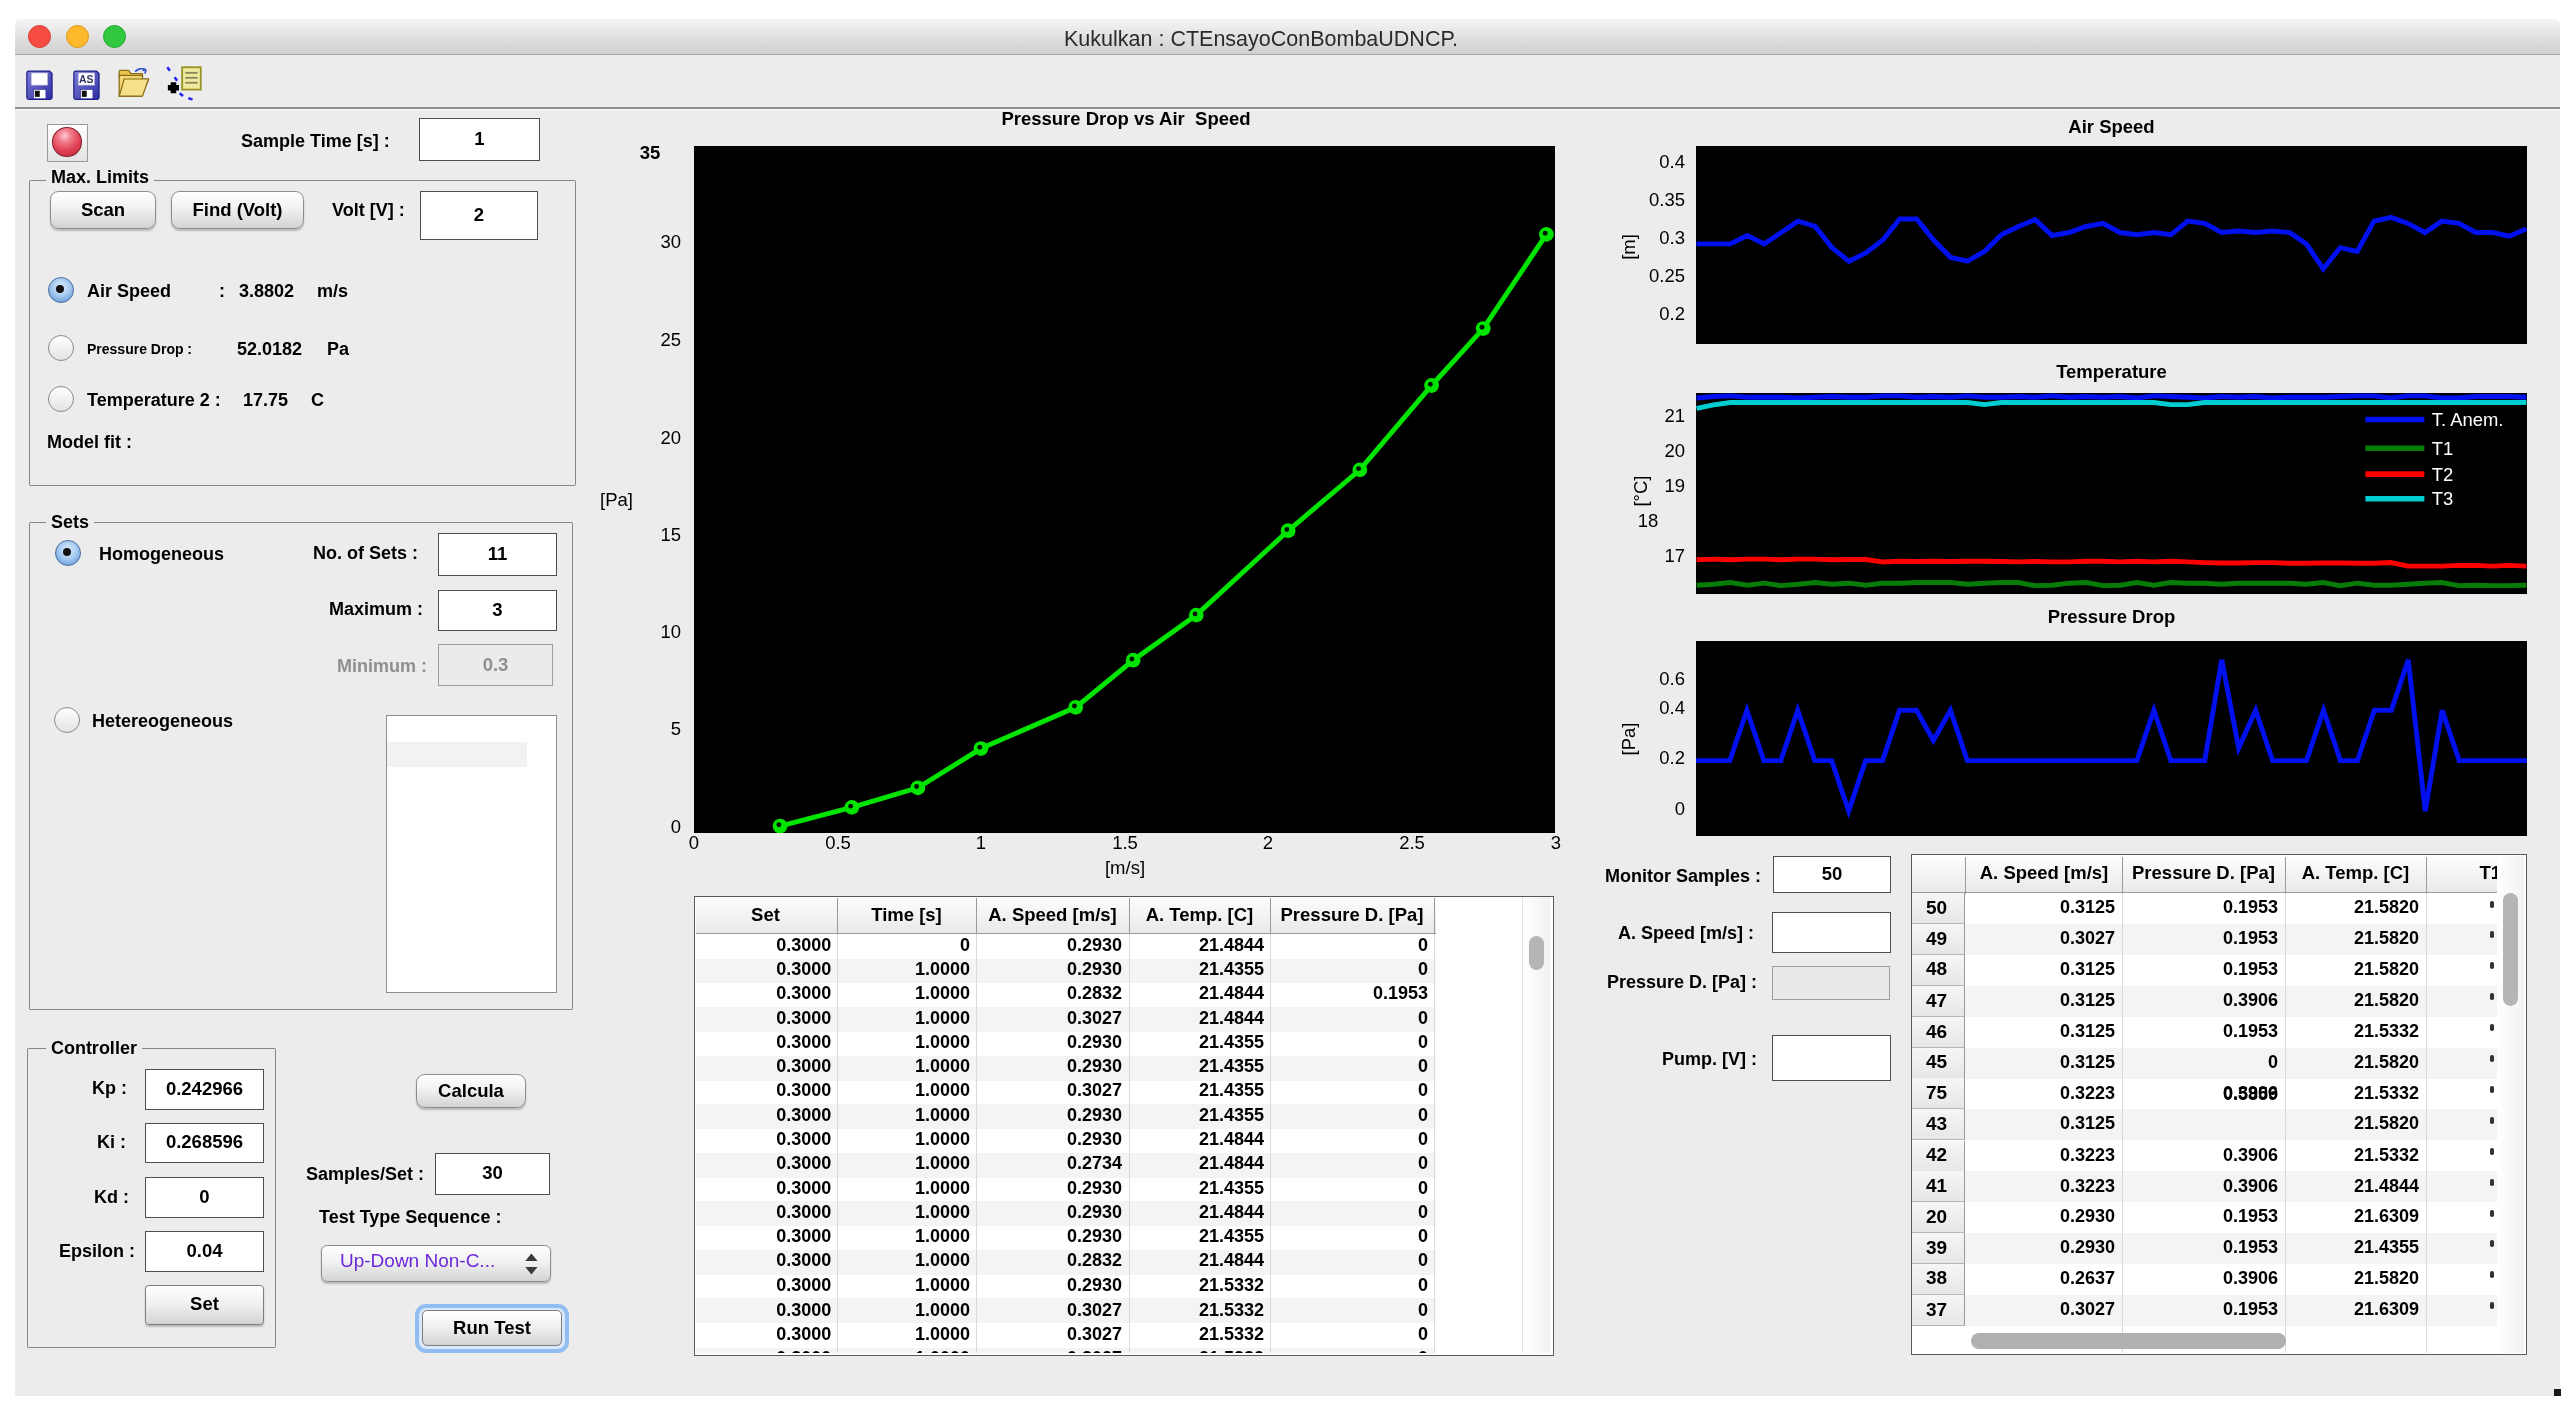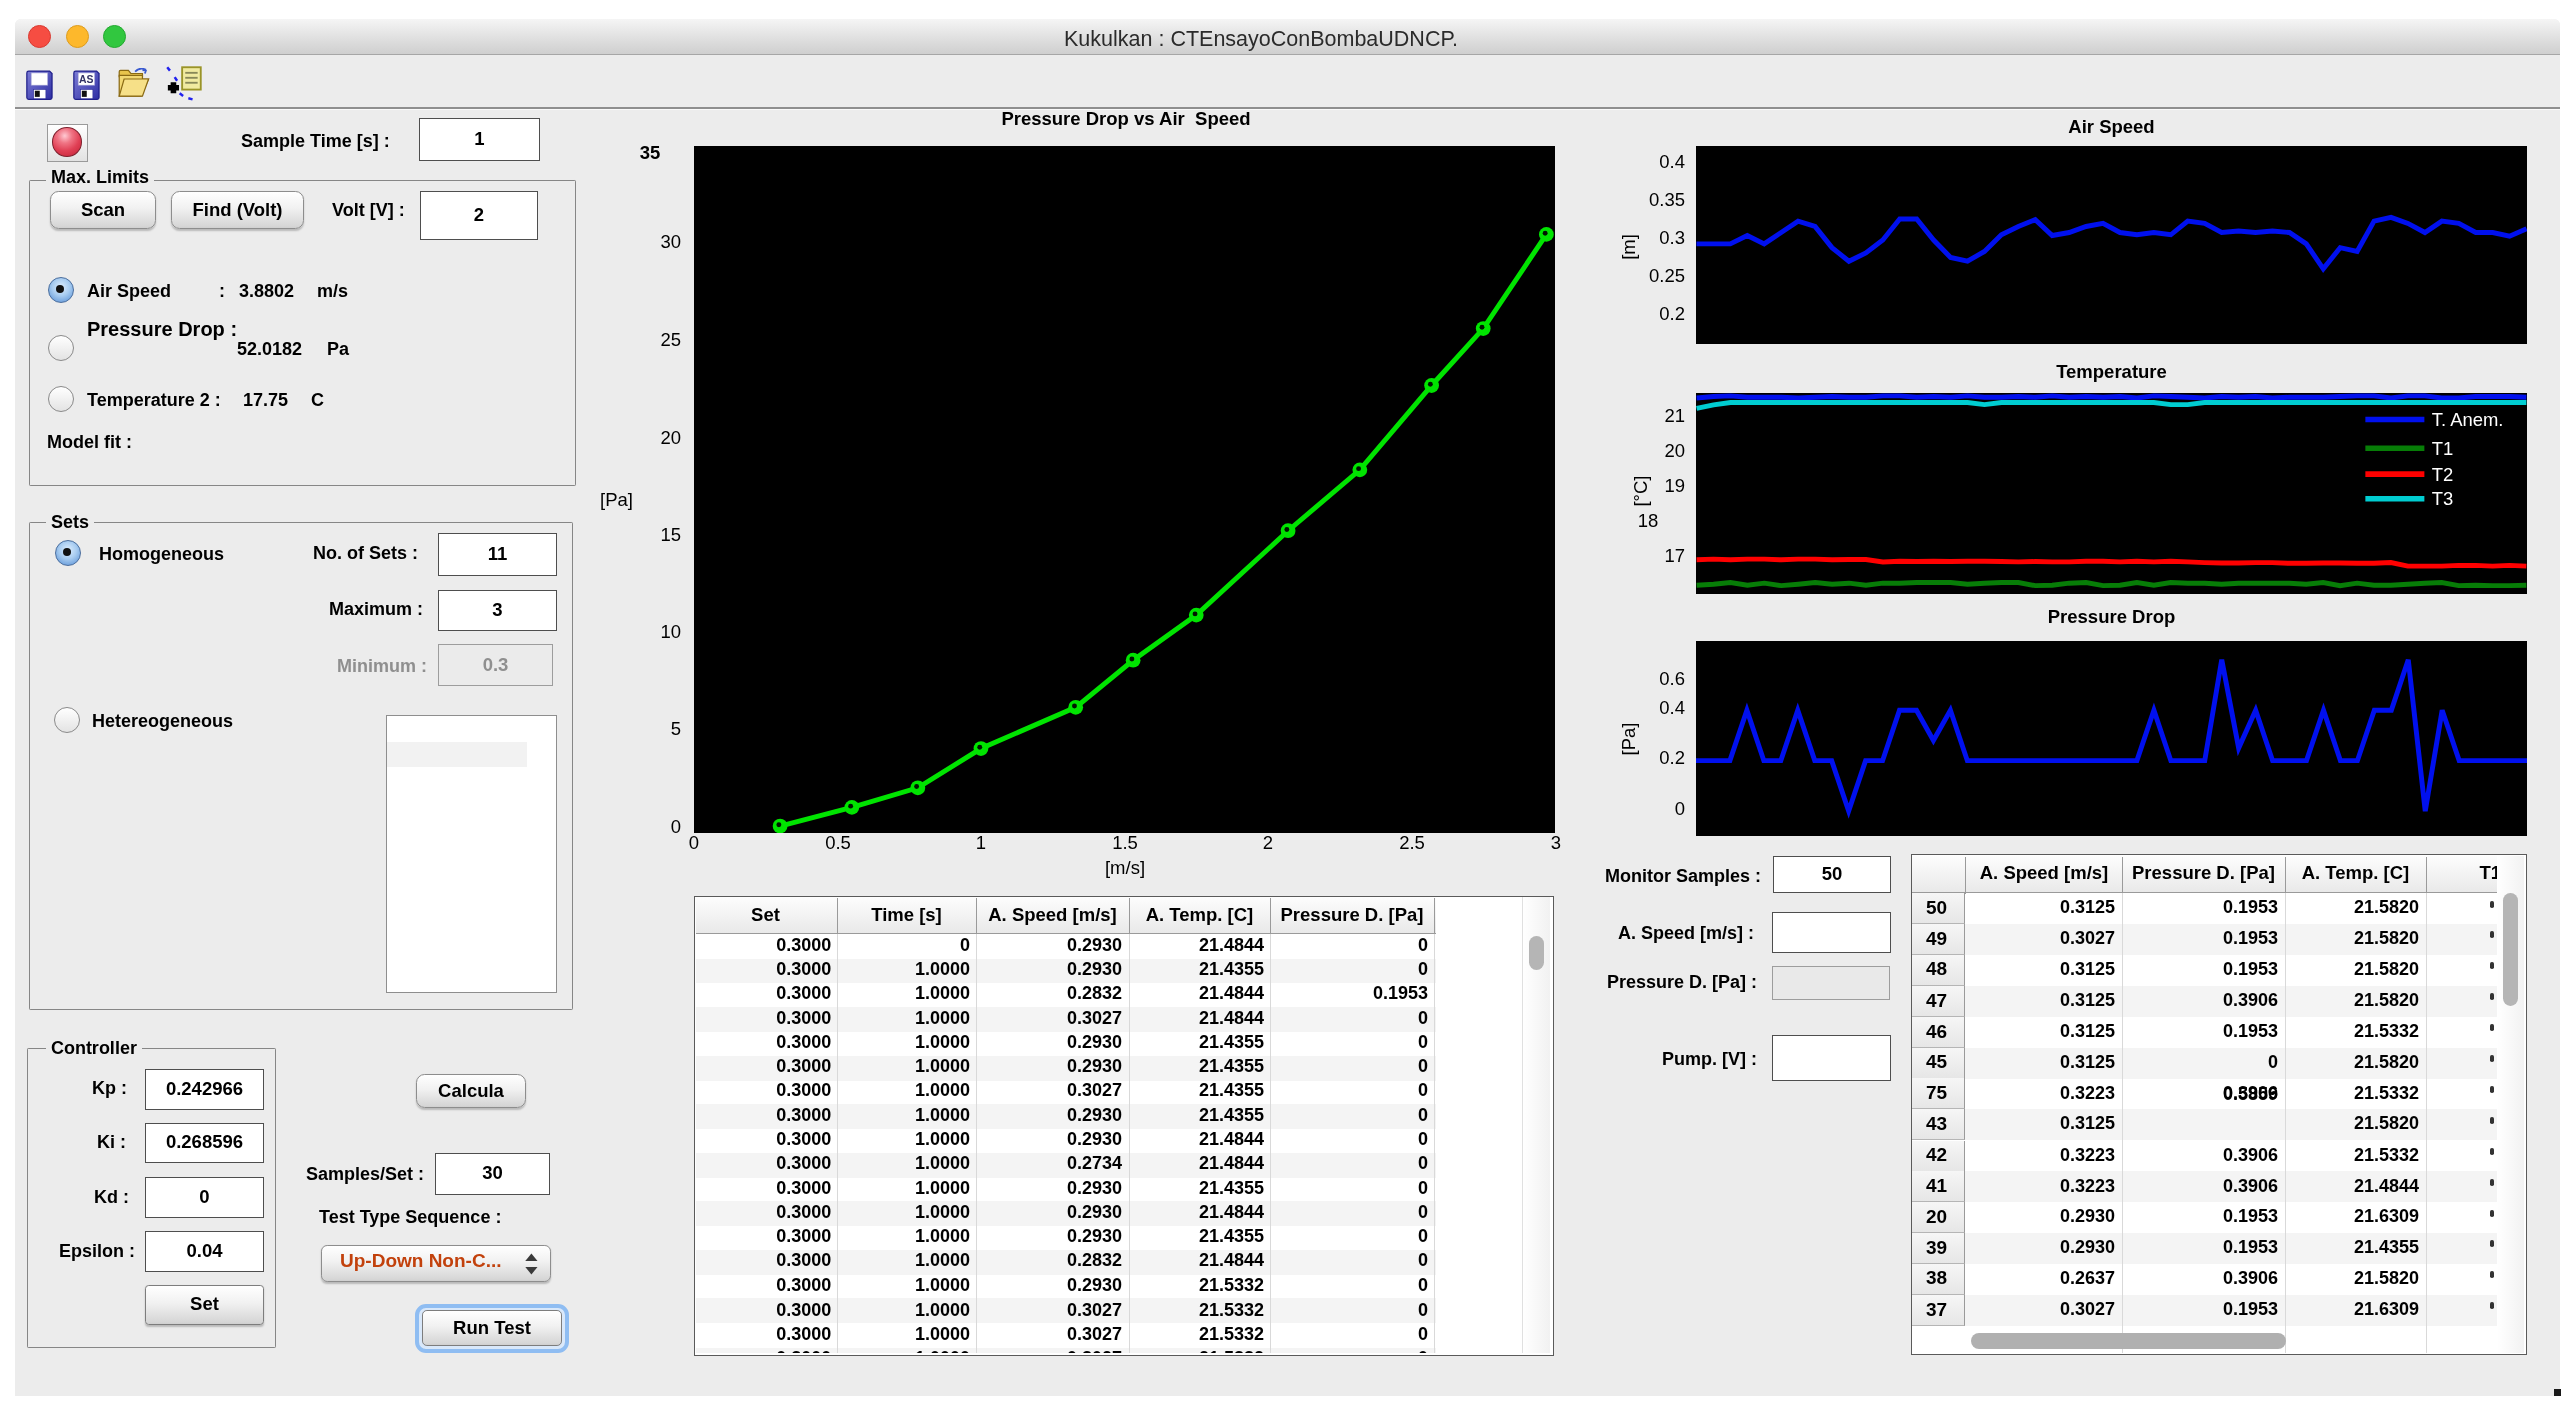--- a/index.html
+++ b/index.html
@@ -1,18 +1,18 @@
 <!DOCTYPE html>
 <html style="font-size:9.8px"><head><meta charset="utf-8"><style>
 html,body{margin:0;padding:0;background:#ffffff;}
 *{box-sizing:border-box;font-family:"Liberation Sans",sans-serif;}
 #page{position:relative;width:2576px;height:1422px;background:#ffffff;overflow:hidden;}
 #win{position:absolute;left:15.4px;top:19px;width:2545px;height:1377px;background:#ececec;border-radius:6.2px 6.2px 0 0;}
 .abs{position:absolute;}
-.lbl{position:absolute;font-weight:bold;font-size:18px;color:#c2410c;white-space:nowrap;}
+.lbl{position:absolute;font-weight:normal;font-size:18px;color:#6d28d9;white-space:nowrap;}
 .tick{position:absolute;font-size:18.5px;color:#000;white-space:nowrap;}
 .tb{position:absolute;background:#fff;border:1.8px solid #4e4e4e;font-weight:bold;font-size:18.5px;color:#000;text-align:center;}
 .btn{position:absolute;background:linear-gradient(#ffffff,#f1f1f1 45%,#d6d6d6 95%,#cfcfcf);border:1.2px solid #8d8d8d;border-radius:8.6px;font-weight:bold;font-size:18.5px;color:#000;text-align:center;box-shadow:0 1.2px 1.8px rgba(0,0,0,0.22);}
 .grp{position:absolute;border:1.2px solid #868686;border-radius:1.2px;}
 .leg{position:absolute;background:#ececec;font-weight:bold;font-size:18px;color:#000;padding:0 4.9px;white-space:nowrap;}
 .radio{position:absolute;width:26px;height:26px;border-radius:50%;background:linear-gradient(#ffffff,#e3e3e3);border:1.8px solid #8a8a8a;}
 .radio.sel{background:radial-gradient(circle at 50% 38%,#ddeeff 0%,#a8ccf0 45%,#78a8e0 75%,#5588cc 100%);border:1.8px solid #4a6e9e;}
 .radio.sel:after{content:"";position:absolute;left:6.8px;top:6.8px;width:8.6px;height:8.6px;border-radius:50%;background:#111;}
 .cell{position:absolute;font-weight:bold;font-size:18px;color:#000;white-space:nowrap;}
 </style></head><body>
@@ -73,21 +73,21 @@
 <div class="btn" style="left:50px;top:191px;width:106px;height:38px;line-height:36px;">Scan</div>
 <div class="btn" style="left:171px;top:191px;width:133px;height:38px;line-height:36px;">Find (Volt)</div>
 <div class="lbl" style="left:332px;top:197px;height:27px;line-height:27px;font-size:18px;font-weight:bold;color:#000;">Volt [V] :</div>
 <div class="tb" style="left:420px;top:191px;width:118px;height:49px;line-height:46px;">2</div>
 <div class="radio sel" style="left:48px;top:277px;"></div>
 <div class="lbl" style="left:87px;top:278px;height:27px;line-height:27px;font-size:18px;font-weight:bold;color:#000;">Air Speed</div>
 <div class="lbl" style="left:219px;top:278px;height:27px;line-height:27px;font-size:18px;font-weight:bold;color:#000;">:</div>
 <div class="lbl" style="left:239px;top:278px;height:27px;line-height:27px;font-size:18px;font-weight:bold;color:#000;">3.8802</div>
 <div class="lbl" style="left:317px;top:278px;height:27px;line-height:27px;font-size:18px;font-weight:bold;color:#000;">m/s</div>
 <div class="radio" style="left:48px;top:335px;"></div>
-<div class="lbl" style="left:87px;top:316px;height:27px;line-height:27px;font-size:20px;font-weight:bold;color:#000;">Pressure Drop :</div>
+<div class="lbl" style="left:87px;top:336px;height:27px;line-height:27px;font-size:14px;font-weight:bold;color:#000;">Pressure Drop :</div>
 <div class="lbl" style="left:237px;top:336px;height:27px;line-height:27px;font-size:18px;font-weight:bold;color:#000;">52.0182</div>
 <div class="lbl" style="left:327px;top:336px;height:27px;line-height:27px;font-size:18px;font-weight:bold;color:#000;">Pa</div>
 <div class="radio" style="left:48px;top:386px;"></div>
 <div class="lbl" style="left:87px;top:387px;height:27px;line-height:27px;font-size:18px;font-weight:bold;color:#000;">Temperature 2 :</div>
 <div class="lbl" style="left:243px;top:387px;height:27px;line-height:27px;font-size:18px;font-weight:bold;color:#000;">17.75</div>
 <div class="lbl" style="left:311px;top:387px;height:27px;line-height:27px;font-size:18px;font-weight:bold;color:#000;">C</div>
 <div class="lbl" style="left:47px;top:429px;height:27px;line-height:27px;font-size:18px;font-weight:bold;color:#000;">Model fit :</div>
 <div class="grp" style="left:29px;top:522px;width:544px;height:488px;"></div>
 <div class="leg" style="left:46px;top:512px;">Sets</div>
 <div class="radio sel" style="left:55px;top:540px;"></div>

